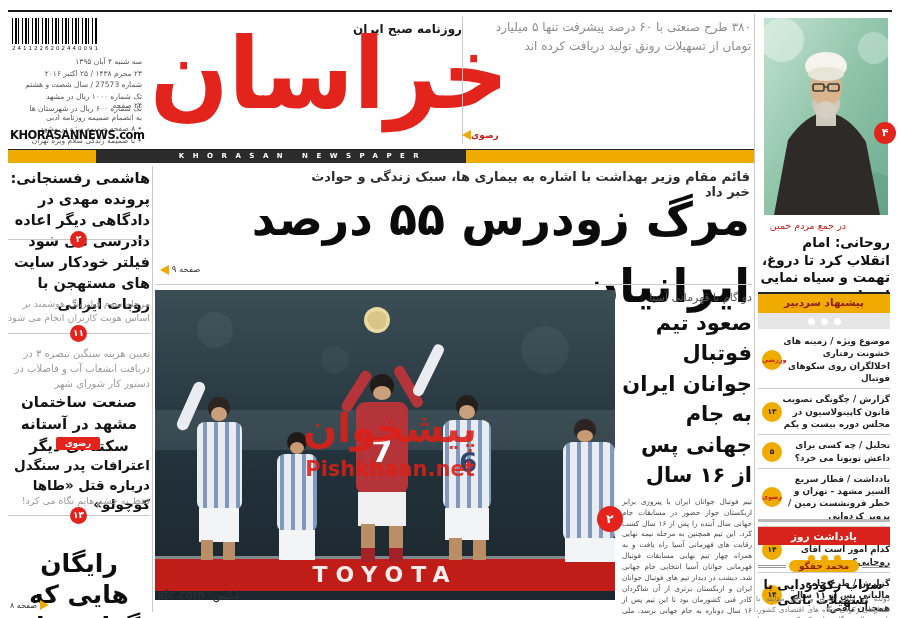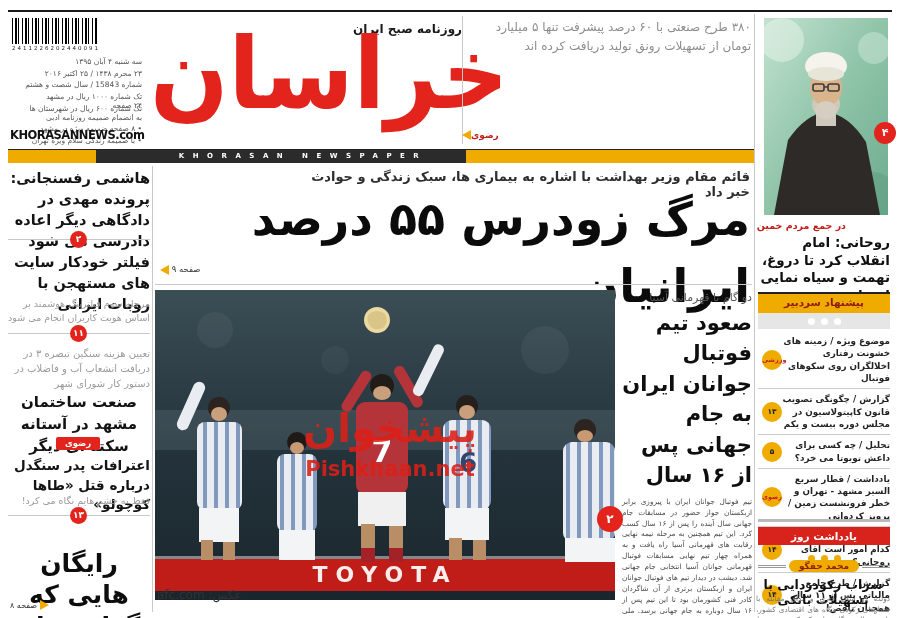--- a/index.html
+++ b/index.html
@@ -51,21 +51,21 @@
   #photo-badge{left:597px;top:506px;width:26px;height:26px;font-size:12px;line-height:26px;}
   #photo-caption{left:157px;top:588px;font-size:12px;color:#333;}
   
   #fb{left:622px;top:291px;width:130px;}
   #fb-kicker{font-size:11px;color:#555;letter-spacing:-0.3px;}
   #fb-title{margin-top:4px;font-size:21px;font-weight:bold;color:#0f0f0f;line-height:1.45;letter-spacing:-0.5px;}
   #fb-body{margin-top:6px;font-size:7.3px;color:#4a4a4a;line-height:1.5;text-align:justify;}
   
   #sb-photo{left:764px;top:18px;width:124px;height:197px;}
   #sb-badge{left:874px;top:122px;width:22px;height:22px;font-size:11px;line-height:22px;}
-  #sb-kicker{left:714px;top:220px;width:132px;font-size:9.5px;font-weight:bold;color:#c01d18;}
+  #sb-kicker{left:714px;top:220px;width:132px;font-size:9.5px;font-weight:normal;color:#c01d18;}
   #sb-title{left:756px;top:234px;width:134px;font-size:13.5px;font-weight:bold;color:#101010;line-height:1.3;letter-spacing:-0.4px;}
   #ed-header{left:758px;top:292px;width:132px;height:37px;background:#f0ab00;border-top:2px solid #222;border-bottom:2px solid #222;
     color:#8c1b10;font-size:10.5px;font-weight:bold;text-align:center;line-height:16px;}
   #ed-dots{left:758px;top:313px;width:132px;height:16px;background:#e6e6e6;text-align:center;line-height:16px;}
   .dot{display:inline-block;width:7px;height:7px;border-radius:50%;margin:0 3px;vertical-align:middle;}
   .dot-w{background:#fff;} .dot-o{background:#f0ab00;}
   #ed-items{left:758px;top:331px;width:132px;}
   .ed-item{display:flex;flex-direction:row;align-items:center;border-bottom:1px solid #ccc;padding:4px 0;min-height:30px;}
   .ed-badge{flex:0 0 20px;width:20px;height:20px;border-radius:50%;background:#f0ab00;color:#222;font-size:7.5px;font-weight:bold;text-align:center;line-height:20px;margin-left:4px;}
   .ed-badge.word{color:#c01d18;font-size:6.5px;}
@@ -85,21 +85,21 @@
 <div id="page">
 
   <div class="abs" id="topline"></div>
 
   <div class="abs" id="barcode"></div>
   <div class="abs" id="barcode-num">2411226202440091</div>
 
   <div class="abs rtl mast-info" id="mast-info1">
     <div>سه شنبه ۴ آبان ۱۳۹۵</div>
     <div>۲۳ محرم ۱۴۳۸ / ۲۵ اکتبر ۲۰۱۶</div>
-    <div>شماره 15843 / سال شصت و هشتم</div>
+    <div>شماره 27573 / سال شصت و هشتم</div>
     <div>تک شماره ۱۰۰۰ ریال در مشهد</div>
     <div>تک شماره ۶۰۰ ریال در شهرستان ها</div>
   </div>
   <div class="abs rtl mast-info" id="mast-info2">
     <div>۲۴ صفحه</div>
     <div>به انضمام ضمیمه روزنامه ادبی</div>
     <div>• ۸ صفحه ضمیمه ویژه در مشهد</div>
     <div>• با ضمیمه زندگی سلام ویژه تهران</div>
   </div>
   <div class="abs" id="website">KHORASANNEWS.com</div>

